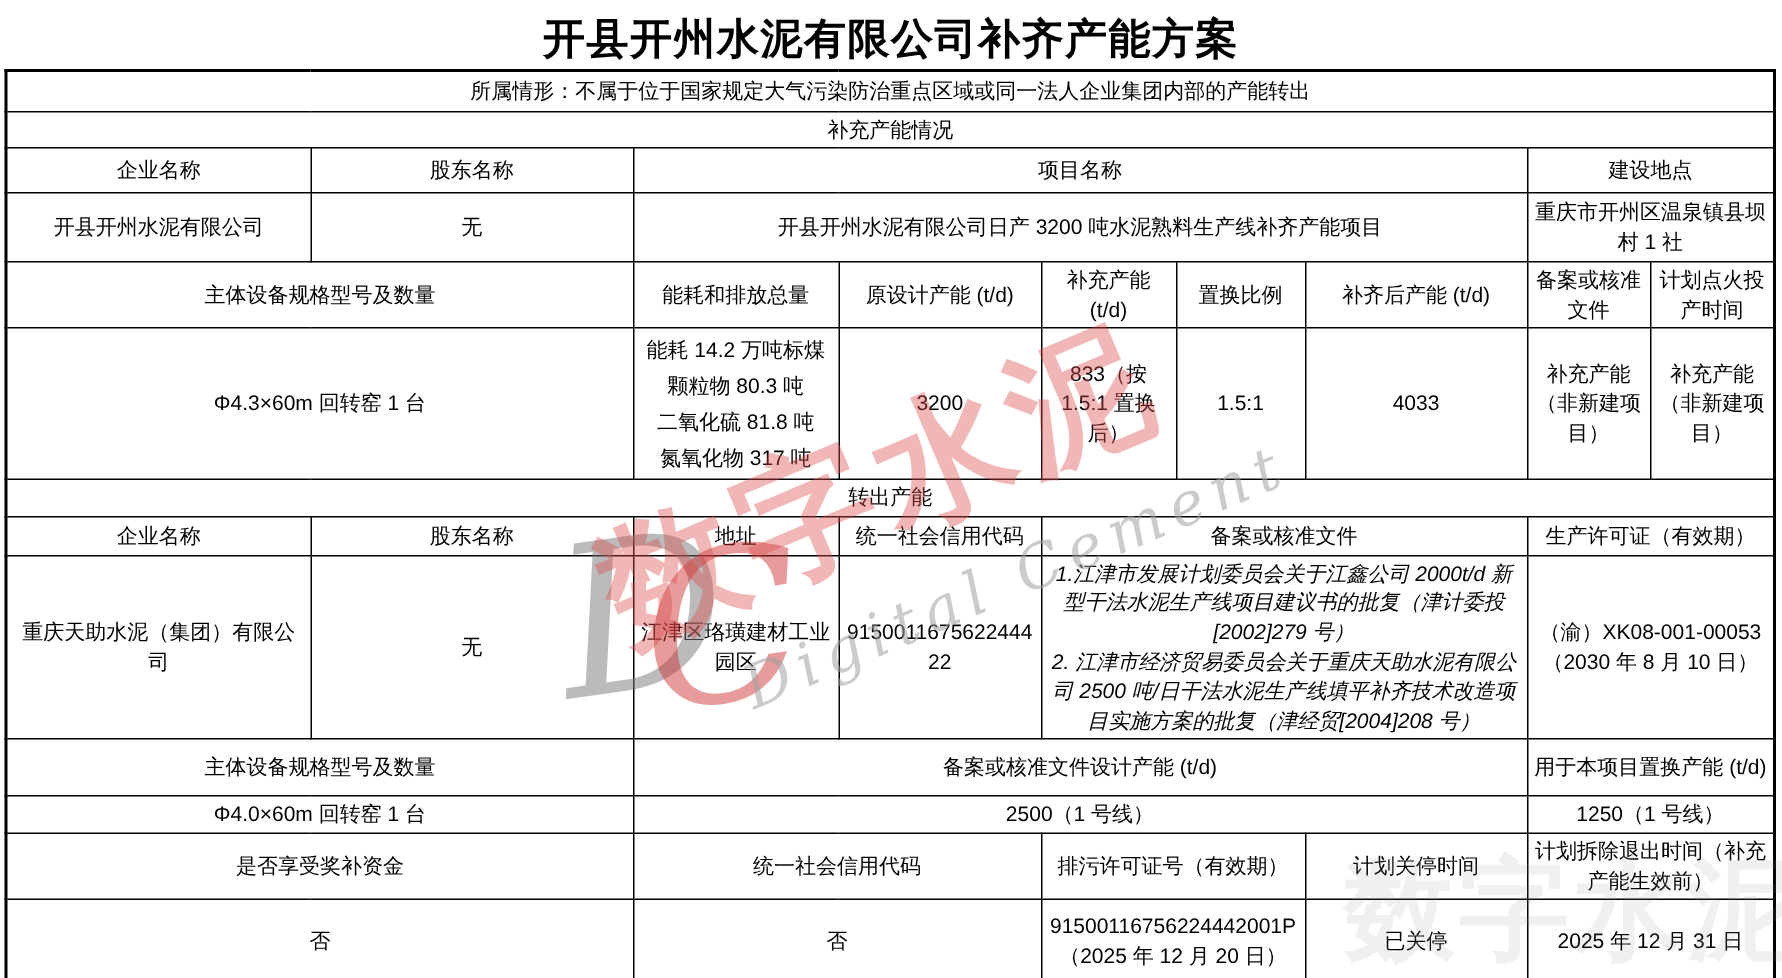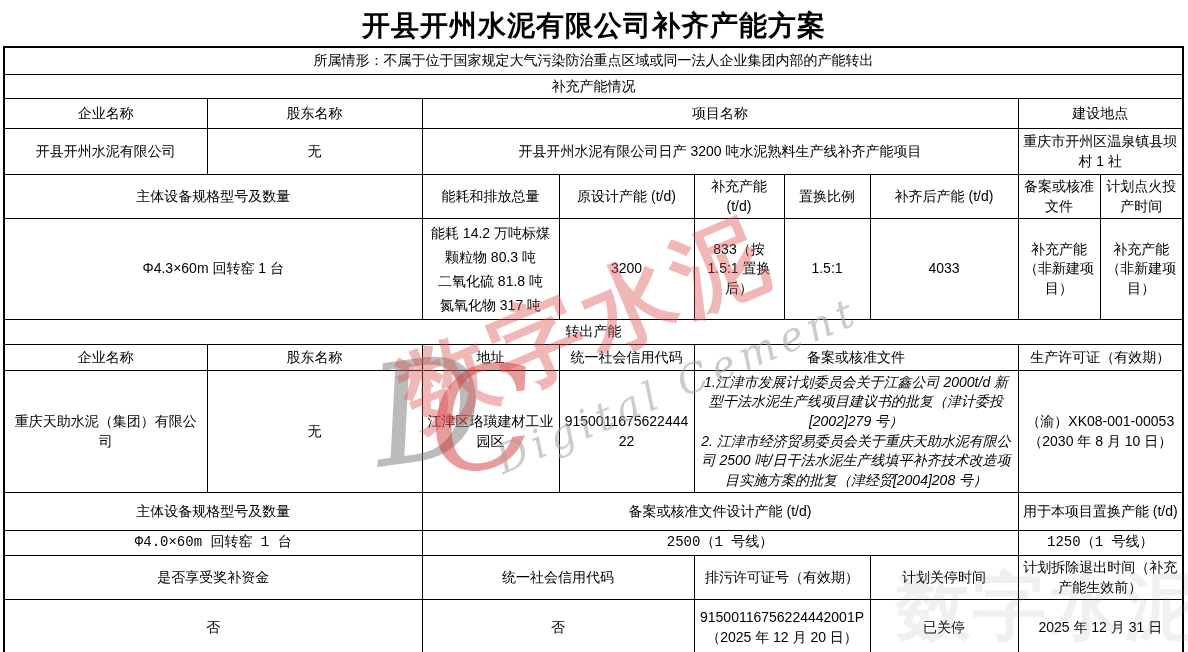--- a/index.html
+++ b/index.html
@@ -10,21 +10,21 @@
   table.doc{border-collapse:collapse;table-layout:fixed;width:1181px;margin-left:3px;
             border:2px solid #000;}
   table.doc td{border:1px solid #000;text-align:center;vertical-align:middle;
                font-size:14px;line-height:1.4;padding:2px 4px;
                word-break:break-word;overflow-wrap:break-word;}
   .al{text-align:left;padding-left:7px;}
   .vtop{vertical-align:top;padding-top:5px;margin-left:20px;}
   .breakall{word-break:break-all;margin-left:48px;}
   .rA{height:27px;} .rB{height:22px;} .rC{height:30px;} .rD{height:46px;}
   .rE{height:44px;} .rF{height:99px;} .rG{height:20px;} .rH{height:26px;}
-  .rI{height:118px;} .rJ{height:38px;} .rK{height:24px;font-family:Liberation Mono, monospace;} .rL{height:41px;} .rM{height:57px;}
+  .rI{height:118px;} .rJ{height:38px;} .rK{height:24px;} .rL{height:41px;} .rM{height:57px;}
   .rB td,.rG td{padding:1px;margin-left:39px;}
   .energy{text-align:left;vertical-align:middle;padding:4px 4px 4px 8px;margin-top:37px;}
   .energy div{line-height:24px;}
   .docs{text-align:left;padding:3px 6px;line-height:19.5px;font-style:italic;}
   
   .wm{position:absolute;pointer-events:none;white-space:nowrap;}
   .wm-cn{left:390px;top:262px;font-size:92px;font-weight:bold;
          font-family:"DejaVu Serif",serif;color:rgba(221,75,75,0.40);
          letter-spacing:6px;transform:rotate(-23deg);}
   .wm-en{left:482px;top:362px;font-size:40px;font-style:italic;

